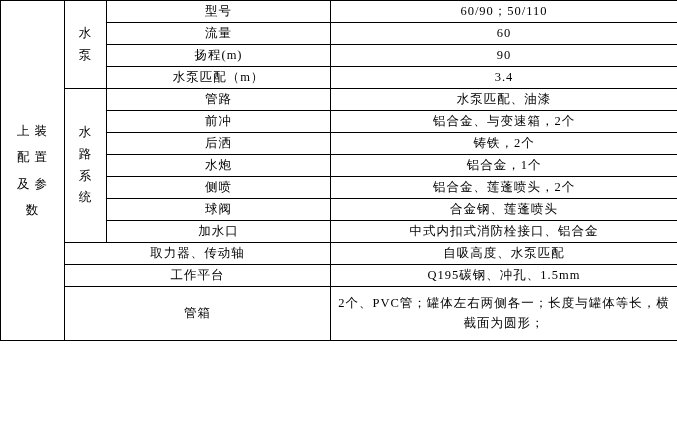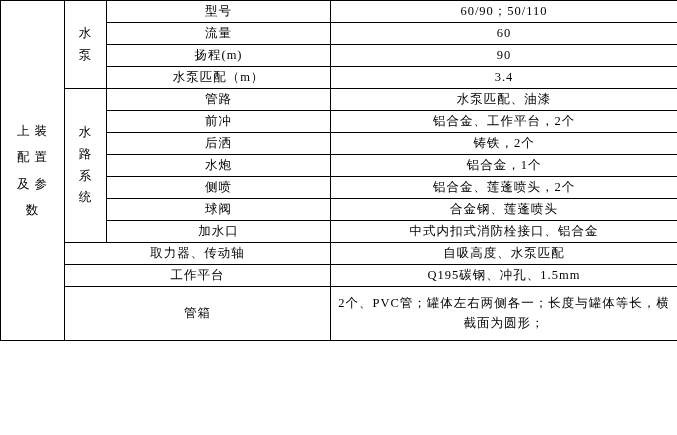--- a/index.html
+++ b/index.html
@@ -114,21 +114,21 @@
           <span class="vwrap">水</span>
           <span class="vwrap">路</span>
           <span class="vwrap">系</span>
           <span class="vwrap">统</span>
         </td>
         <td class="label">管路</td>
         <td class="value">水泵匹配、油漆</td>
       </tr>
       <tr>
         <td class="label">前冲</td>
-        <td class="value">铝合金、工作平台，2个</td>
+        <td class="value">铝合金、与变速箱，2个</td>
       </tr>
       <tr>
         <td class="label">后洒</td>
         <td class="value">铸铁，2个</td>
       </tr>
       <tr>
         <td class="label">水炮</td>
         <td class="value">铝合金，1个</td>
       </tr>
       <tr>

